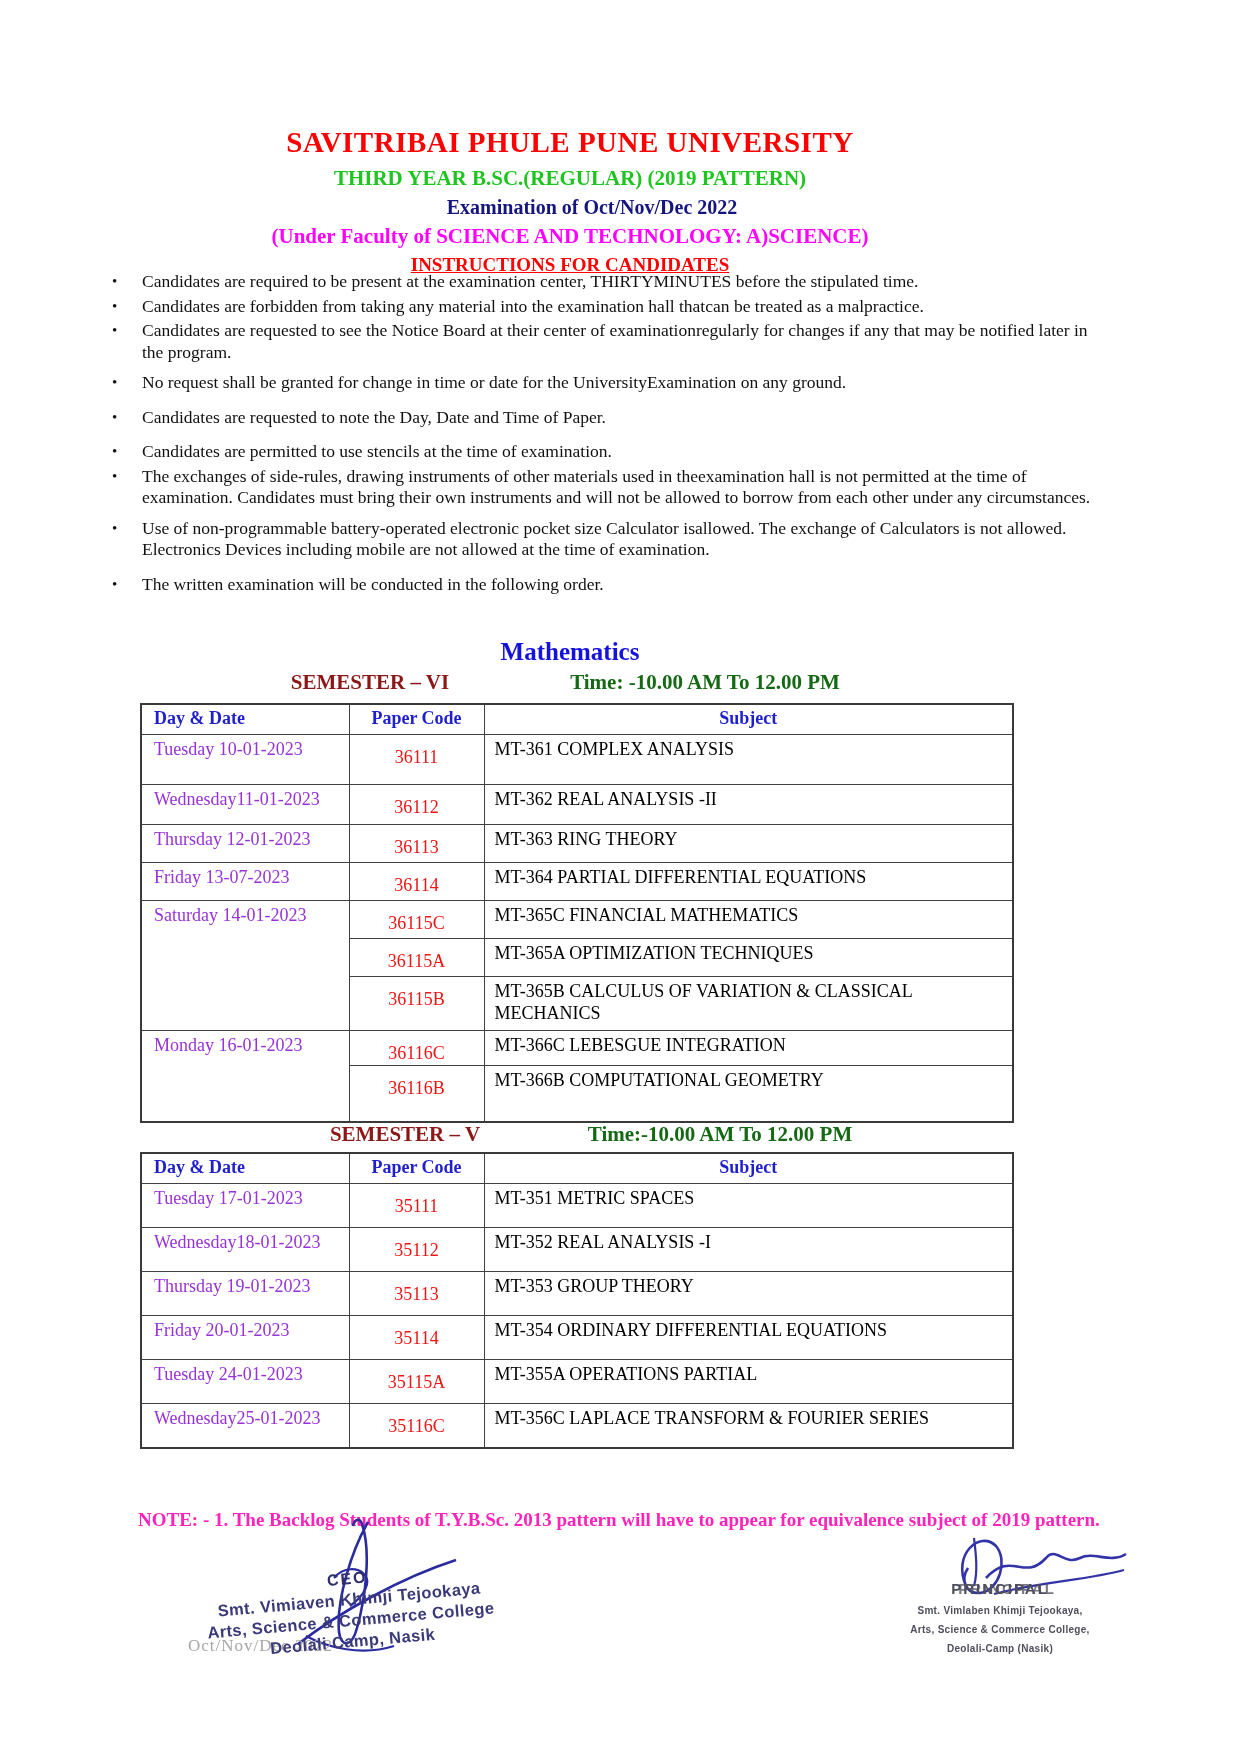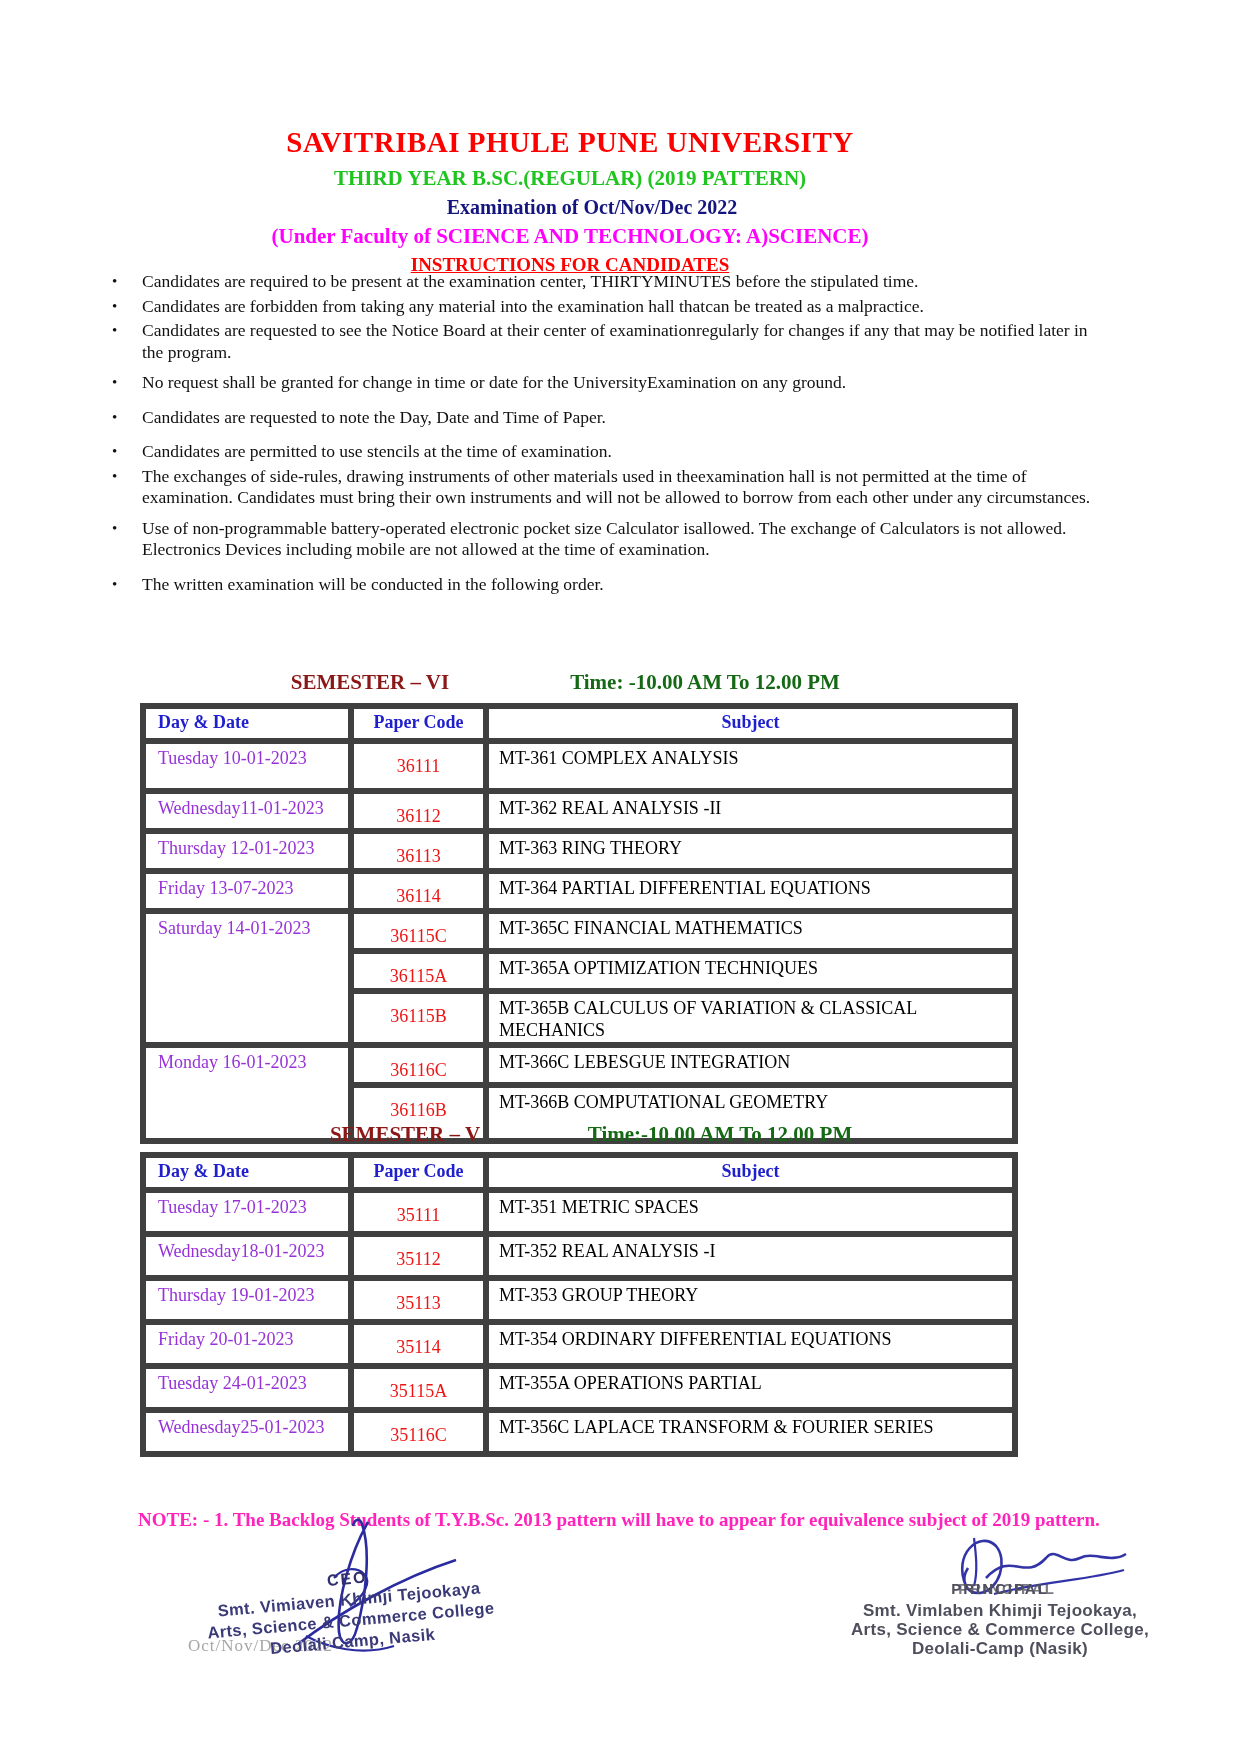--- a/index.html
+++ b/index.html
@@ -33,21 +33,21 @@
   .sem-line-1 .sem-time{left:520px;width:370px;}
   .sem-line-2{top:1122px;}
   .sem-line-2 .sem-name{left:250px;width:310px;}
   .sem-line-2 .sem-time{left:530px;width:380px;}
 
   
   table.timetable{position:absolute;left:140px;width:872px;border-collapse:collapse;
     border:2px solid #3a3a3a;font-size:18px;line-height:22px;table-layout:fixed;}
   #table-sem6{top:703px;}
   #table-sem5{top:1152px;}
-  table.timetable td,table.timetable th{border:6px solid #404040;vertical-align:top;overflow:hidden;}
+  table.timetable td,table.timetable th{border:1px solid #404040;vertical-align:top;overflow:hidden;}
   th.col-head{color:#1f1fcc;font-size:18px;font-weight:bold;height:27px;padding:2px 0 0 0;text-align:center;}
   th.col-head.first{text-align:left;padding-left:12px;}
   td.cell-date{color:#9732d8;padding:3px 0 0 12px;}
   td.cell-code{color:#ee1515;text-align:center;padding-top:11px;}
   td.cell-subject{color:#000;padding:3px 8px 0 10px;}
   .t1r0{height:50px;} .t1r1{height:40px;} .t1r2{height:38px;} .t1r3{height:38px;}
   .t1r4{height:38px;} .t1r5{height:38px;} .t1r6{height:54px;} .t1r7{height:26px;} .t1r8{height:56px;}
   #table-sem5 tr.data-row{height:44px;}
 
   
@@ -63,21 +63,21 @@
     font-family:"Liberation Sans",sans-serif;color:#3a3a78;text-align:center;font-weight:bold;}
   .stamp-left .stamp-role{font-size:16px;letter-spacing:2px;color:#2f2f6b;margin-bottom:1px;}
   .stamp-left .stamp-line{font-size:16.5px;line-height:21px;letter-spacing:0.4px;}
   .overlap-text{position:absolute;left:68px;top:118px;font-size:17px;color:#a6a6a6;
     font-family:"Liberation Serif",serif;letter-spacing:1px;}
   .sig-right{left:800px;top:1528px;width:400px;height:200px;}
   .sig-right .scribble{left:128px;top:-4px;}
   .stamp-right{position:absolute;left:0;top:52px;width:400px;text-align:center;
     font-family:"Liberation Sans",sans-serif;color:#4e4e5c;font-weight:bold;}
   .stamp-right .stamp-role{font-size:15px;letter-spacing:2px;text-shadow:7px 0 0 rgba(78,78,92,0.75);margin-bottom:4px;}
-  .stamp-right .stamp-line{font-size:17px;line-height:19px;letter-spacing:0.3px;text-align:center;}
+  .stamp-right .stamp-line{font-size:10px;line-height:19px;letter-spacing:0.3px;text-align:center;}
 </style>
 </head>
 <body>
 
 <div class="page">
 
   <div class="doc-header">
     <div class="uni-title">SAVITRIBAI PHULE PUNE UNIVERSITY</div>
     <div class="program-line">THIRD YEAR B.SC.(REGULAR) (2019 PATTERN)</div>
     <div class="exam-line">Examination of Oct/Nov/Dec 2022</div>
@@ -90,20 +90,21 @@
     <li>Candidates are forbidden from taking any material into the examination hall thatcan be treated as a malpractice.</li>
     <li>Candidates are requested to see the Notice Board at their center of examinationregularly for changes if any that may be notified later in the program.</li>
     <li class="gap8">No request shall be granted for change in time or date for the UniversityExamination on any ground.</li>
     <li class="gap12">Candidates are requested to note the Day, Date and Time of Paper.</li>
     <li class="gap12">Candidates are permitted to use stencils at the time of examination.</li>
     <li>The exchanges of side-rules, drawing instruments of other materials used in theexamination hall is not permitted at the time of examination. Candidates must bring their own instruments and will not be allowed to borrow from each other under any circumstances.</li>
     <li class="gap8">Use of non-programmable battery-operated electronic pocket size Calculator isallowed. The exchange of Calculators is not allowed. Electronics Devices including mobile are not allowed at the time of examination.</li>
     <li class="gap12">The written examination will be conducted in the following order.</li>
   </ul>
 
+  <div class="subject-title">Mathematics</div>
 
   <div class="sem-line sem-line-1">
     <span class="sem-name">SEMESTER – VI</span>
     <span class="sem-time">Time: -10.00 AM To 12.00 PM</span>
   </div>
 
   <table class="timetable" id="table-sem6">
     <colgroup>
         <col style="width:208px">
         <col style="width:135px">

